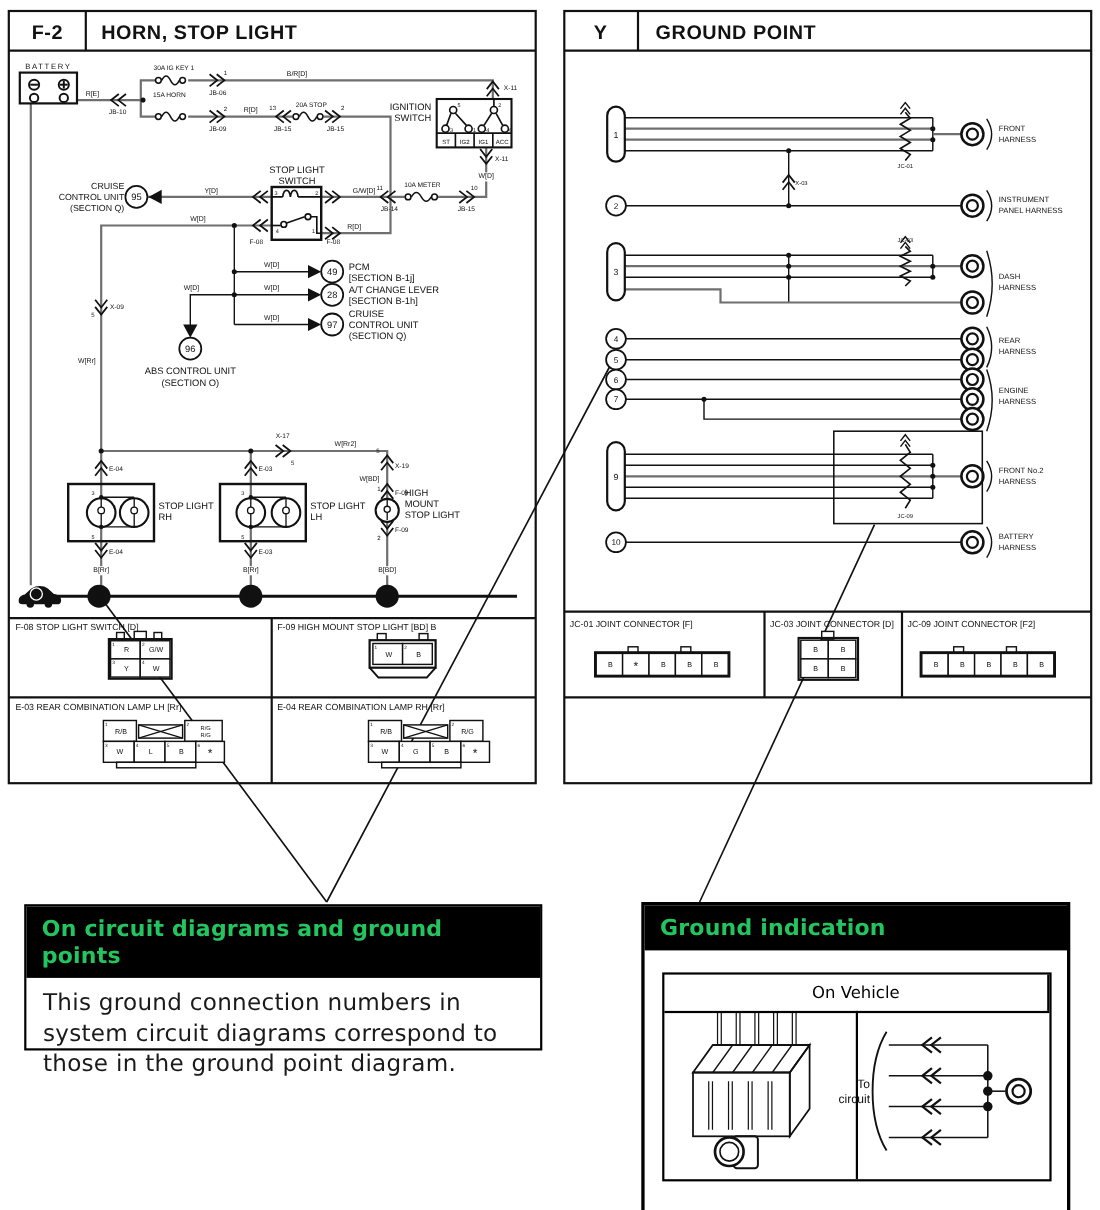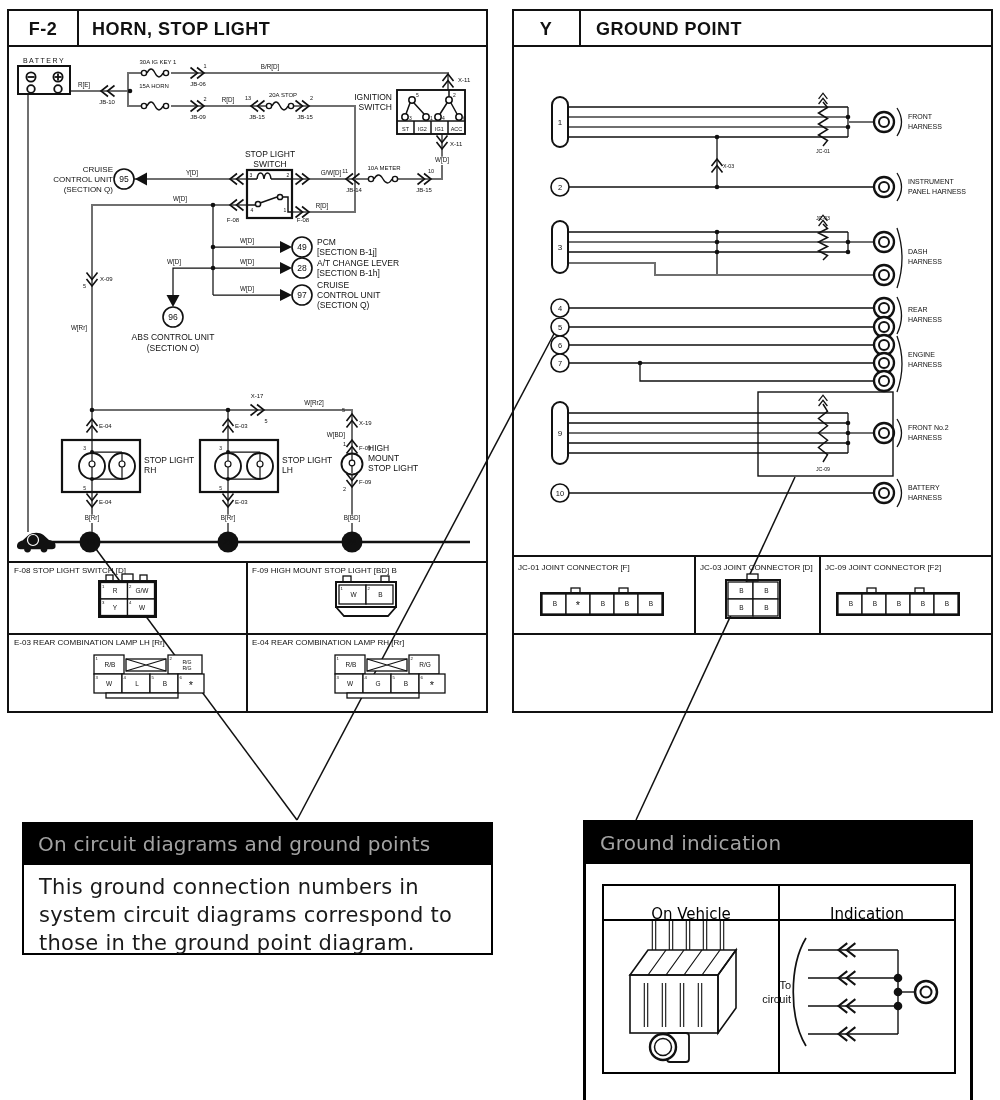--- a/index.html
+++ b/index.html
@@ -3,45 +3,44 @@
 <meta charset="utf-8">
 <style>
   html,body{margin:0;padding:0;background:#fff;}
   #page{position:relative;width:1000px;height:1100px;background:#fff;overflow:hidden;
         font-family:"DejaVu Sans",sans-serif;}
   #dia{position:absolute;left:0;top:0;z-index:2;pointer-events:none;}
   #dia text{font-family:"Liberation Sans",sans-serif;fill:#111;}
   .hdr{font-size:18px;font-weight:600;letter-spacing:.5px;}
   .ct{font-size:8px;}
   .callout{position:absolute;z-index:1;background:#fff;border:2px solid #000;box-sizing:border-box;}
-  .co-head{background:#000;color:#a3a3a3;font-size:20px;padding:8px 14px 9px 14px;letter-spacing:.2px;}
+  .co-head{background:#000;color:#22c55e;font-size:20px;padding:8px 14px 9px 14px;letter-spacing:.2px;font-weight:bold;}
   .co-body{padding:9px 15px;font-size:21px;line-height:1.33;letter-spacing:.25px;color:#1a1a1a;}
   #co-right{border-width:3px;}
   .gi-table{position:absolute;left:16px;top:61px;width:354px;height:190px;border:2px solid #000;box-sizing:border-box;}
   .gi-hrow{display:flex;height:33px;border-bottom:2px solid #000;}
-  .gi-hcell{flex:1;text-align:center;font-size:15px;padding-top:19px;box-sizing:border-box;}
+  .gi-hcell{flex:1;text-align:center;font-size:15px;padding-top:7px;box-sizing:border-box;}
   .gi-hcell:first-child{border-right:2px solid #000;}
   .gi-vdiv{position:absolute;left:50%;top:33px;bottom:0;width:2px;margin-left:-1px;background:#000;}
 </style>
 </head>
 <body>
 
 <div id="page">
 
   <div class="callout" id="co-left" style="left:22px;top:822px;width:471px;height:133px;">
     <div class="co-head">On circuit diagrams and ground points</div>
     <div class="co-body">This ground connection numbers in system circuit diagrams correspond to those in the ground point diagram.</div>
   </div>
 
   <div class="callout" id="co-right" style="left:583px;top:820px;width:390px;height:300px;">
     <div class="co-head">Ground indication</div>
     <div class="gi-table">
       <div class="gi-hrow">
         <div class="gi-hcell">On Vehicle</div>
-        <div class="gi-hcell">Indication</div>
       </div>
       <div class="gi-vdiv"></div>
     </div>
   </div>
 
   <svg id="dia" width="1000" height="1100" viewBox="0 0 1000 1100">
     <defs>
       <g id="cv">
           <path d="M-1,-5.5 L6,0 L-1,5.5 M-7.5,-5.5 L-0.5,0 L-7.5,5.5" fill="none" stroke="#111" stroke-width="1.6"></path>
         </g>

